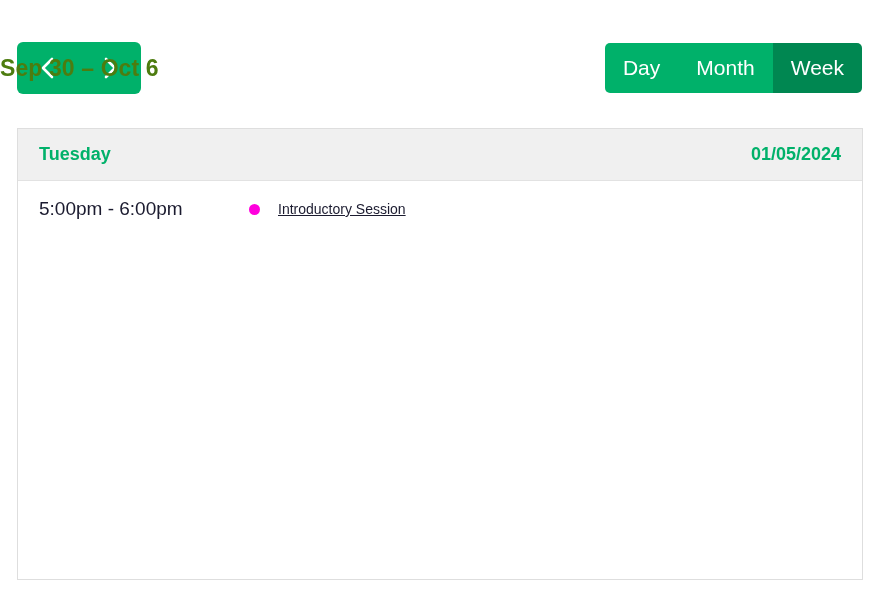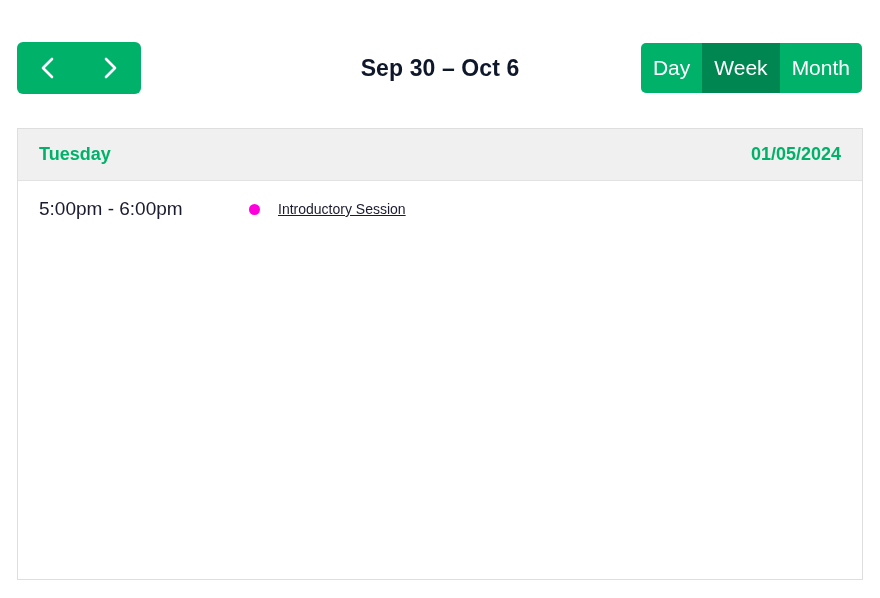--- a/index.html
+++ b/index.html
@@ -61,43 +61,43 @@
 
   .nav-btn svg {
     display: block;
   }
 
   .period-title {
     position: absolute;
     left: 0;
     top: 52px;
     width: 880px;
-    text-align: center;
+    text-align: left;
     font-size: 23px;
     font-weight: bold;
-    color: #0f172a;
+    color: #4d7c0f;
     letter-spacing: 0.1px;
     line-height: 32px;
   }
 
   .view-toggle {
     position: absolute;
     right: 18px;
     top: 43px;
     height: 50px;
     display: flex;
     border-radius: 5px;
     overflow: hidden;
   }
 
   .view-btn {
     background: #00b16a;
     border: none;
     margin: 0;
-    padding: 0 12px;
+    padding: 0 18px;
     height: 50px;
     color: #ffffff;
     font-family: "Liberation Sans", sans-serif;
     font-size: 21px;
     line-height: 50px;
     cursor: pointer;
     white-space: nowrap;
   }
 
   .view-btn.active {
@@ -202,22 +202,22 @@
             <polyline points="5,4 14,13 5,22" fill="none" stroke="#ffffff" stroke-width="2.6" stroke-linecap="round" stroke-linejoin="round"></polyline>
           </svg>
         </span>
       </button>
     </div>
 
     <div class="period-title">Sep 30 – Oct 6</div>
 
     <div class="view-toggle">
       <button class="view-btn">Day</button>
+      <button class="view-btn">Month</button>
       <button class="view-btn active">Week</button>
-      <button class="view-btn">Month</button>
     </div>
 
   </div>
 
   <div class="calendar-card">
 
     <div class="day-header">
       <span class="day-name">Tuesday</span>
       <span class="day-date">01/05/2024</span>
     </div>

